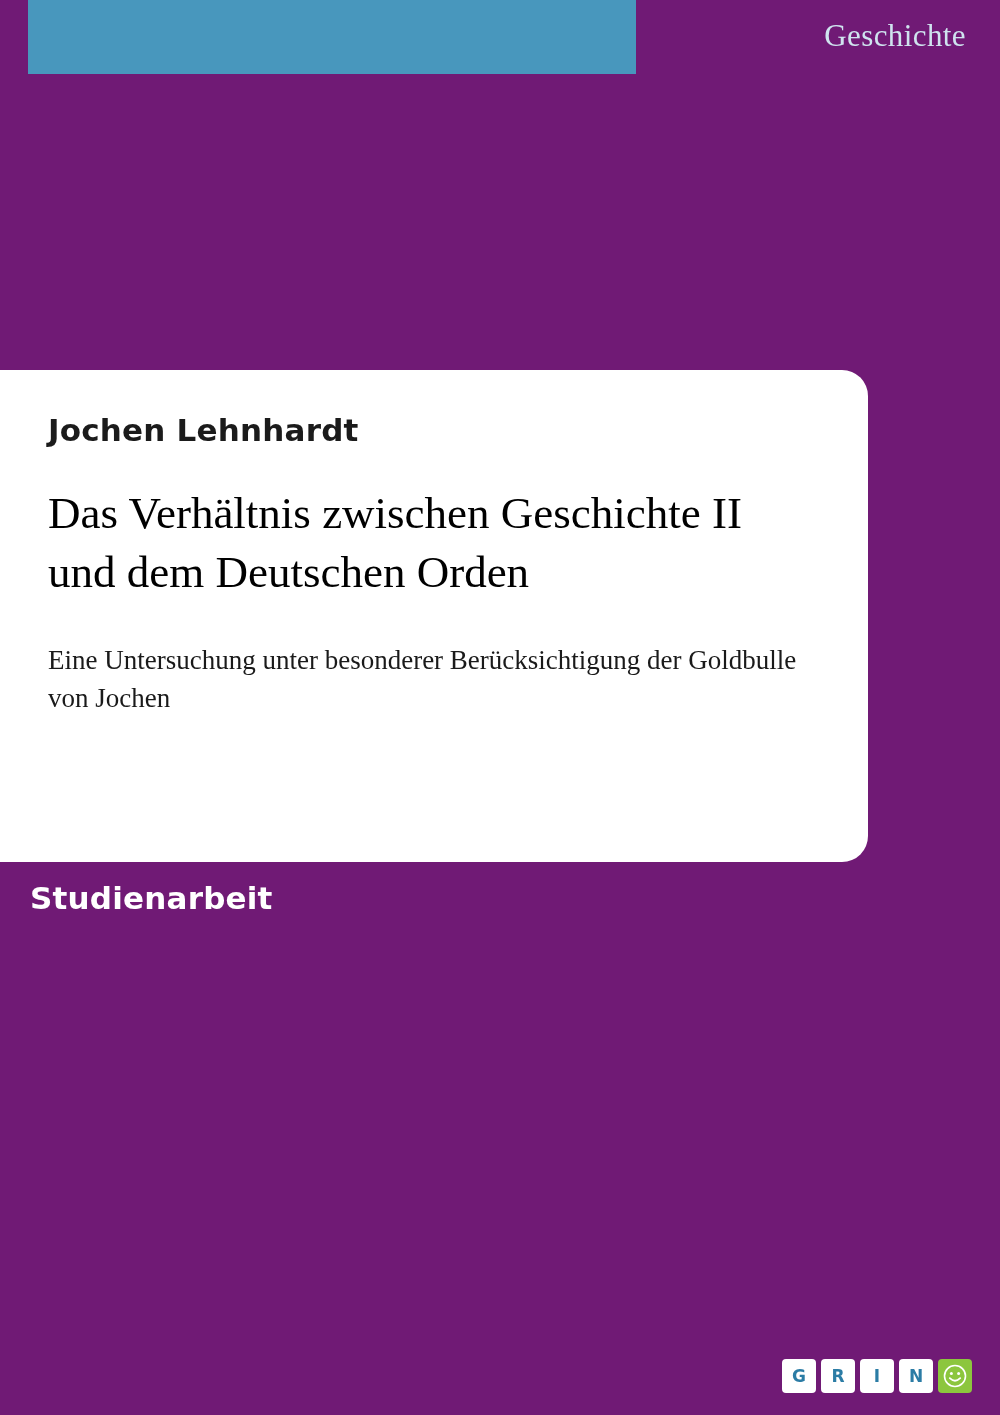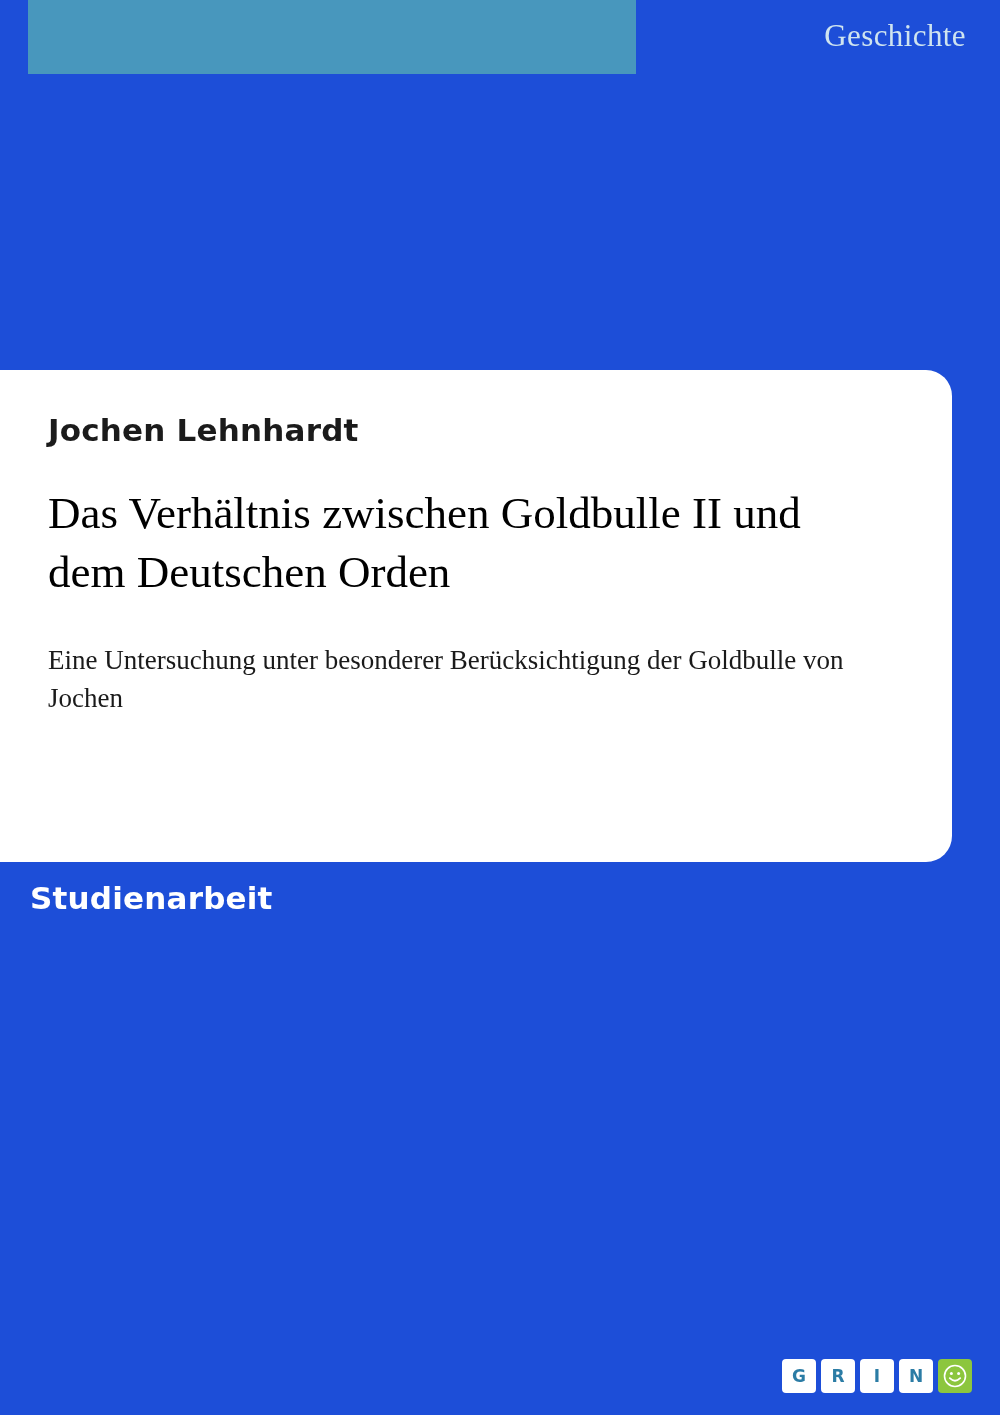--- a/index.html
+++ b/index.html
@@ -11,21 +11,21 @@
     height: 1415px;
     background: #ffffff;
     font-family: "Liberation Sans", sans-serif;
     overflow: hidden;
   }
 
   .cover {
     position: relative;
     width: 1000px;
     height: 1415px;
-    background: #1d4ed8;
+    background: #701a75;
     overflow: hidden;
   }
 
   
   .top-accent {
     position: absolute;
     left: 28px;
     top: 0;
     width: 608px;
     height: 74px;
@@ -41,21 +41,21 @@
     font-size: 31px;
     color: #cfe4ef;
     letter-spacing: 0.4px;
   }
 
   
   .title-card {
     position: absolute;
     left: 0;
     top: 370px;
-    width: 952px;
+    width: 868px;
     height: 492px;
     background: #ffffff;
     border-top-right-radius: 26px;
     border-bottom-right-radius: 26px;
     box-sizing: border-box;
     padding: 34px 60px 0 48px;
   }
 
   .author {
     font-family: "DejaVu Sans", sans-serif;
@@ -138,21 +138,21 @@
 <body>
 
 <div class="cover">
 
   <div class="top-accent"></div>
 
   <div class="category">Geschichte</div>
 
   <div class="title-card">
     <div class="author">Jochen Lehnhardt</div>
-    <h1 class="main-title">Das Verhältnis zwischen Goldbulle II und dem Deutschen Orden</h1>
+    <h1 class="main-title">Das Verhältnis zwischen Geschichte II und dem Deutschen Orden</h1>
     <div class="subtitle">Eine Untersuchung unter besonderer Berücksichtigung der Goldbulle von Jochen</div>
   </div>
 
   <div class="doc-type">Studienarbeit</div>
 
   <div class="grin-logo">
     <div class="grin-letter">G</div>
     <div class="grin-letter">R</div>
     <div class="grin-letter">I</div>
     <div class="grin-letter">N</div>

